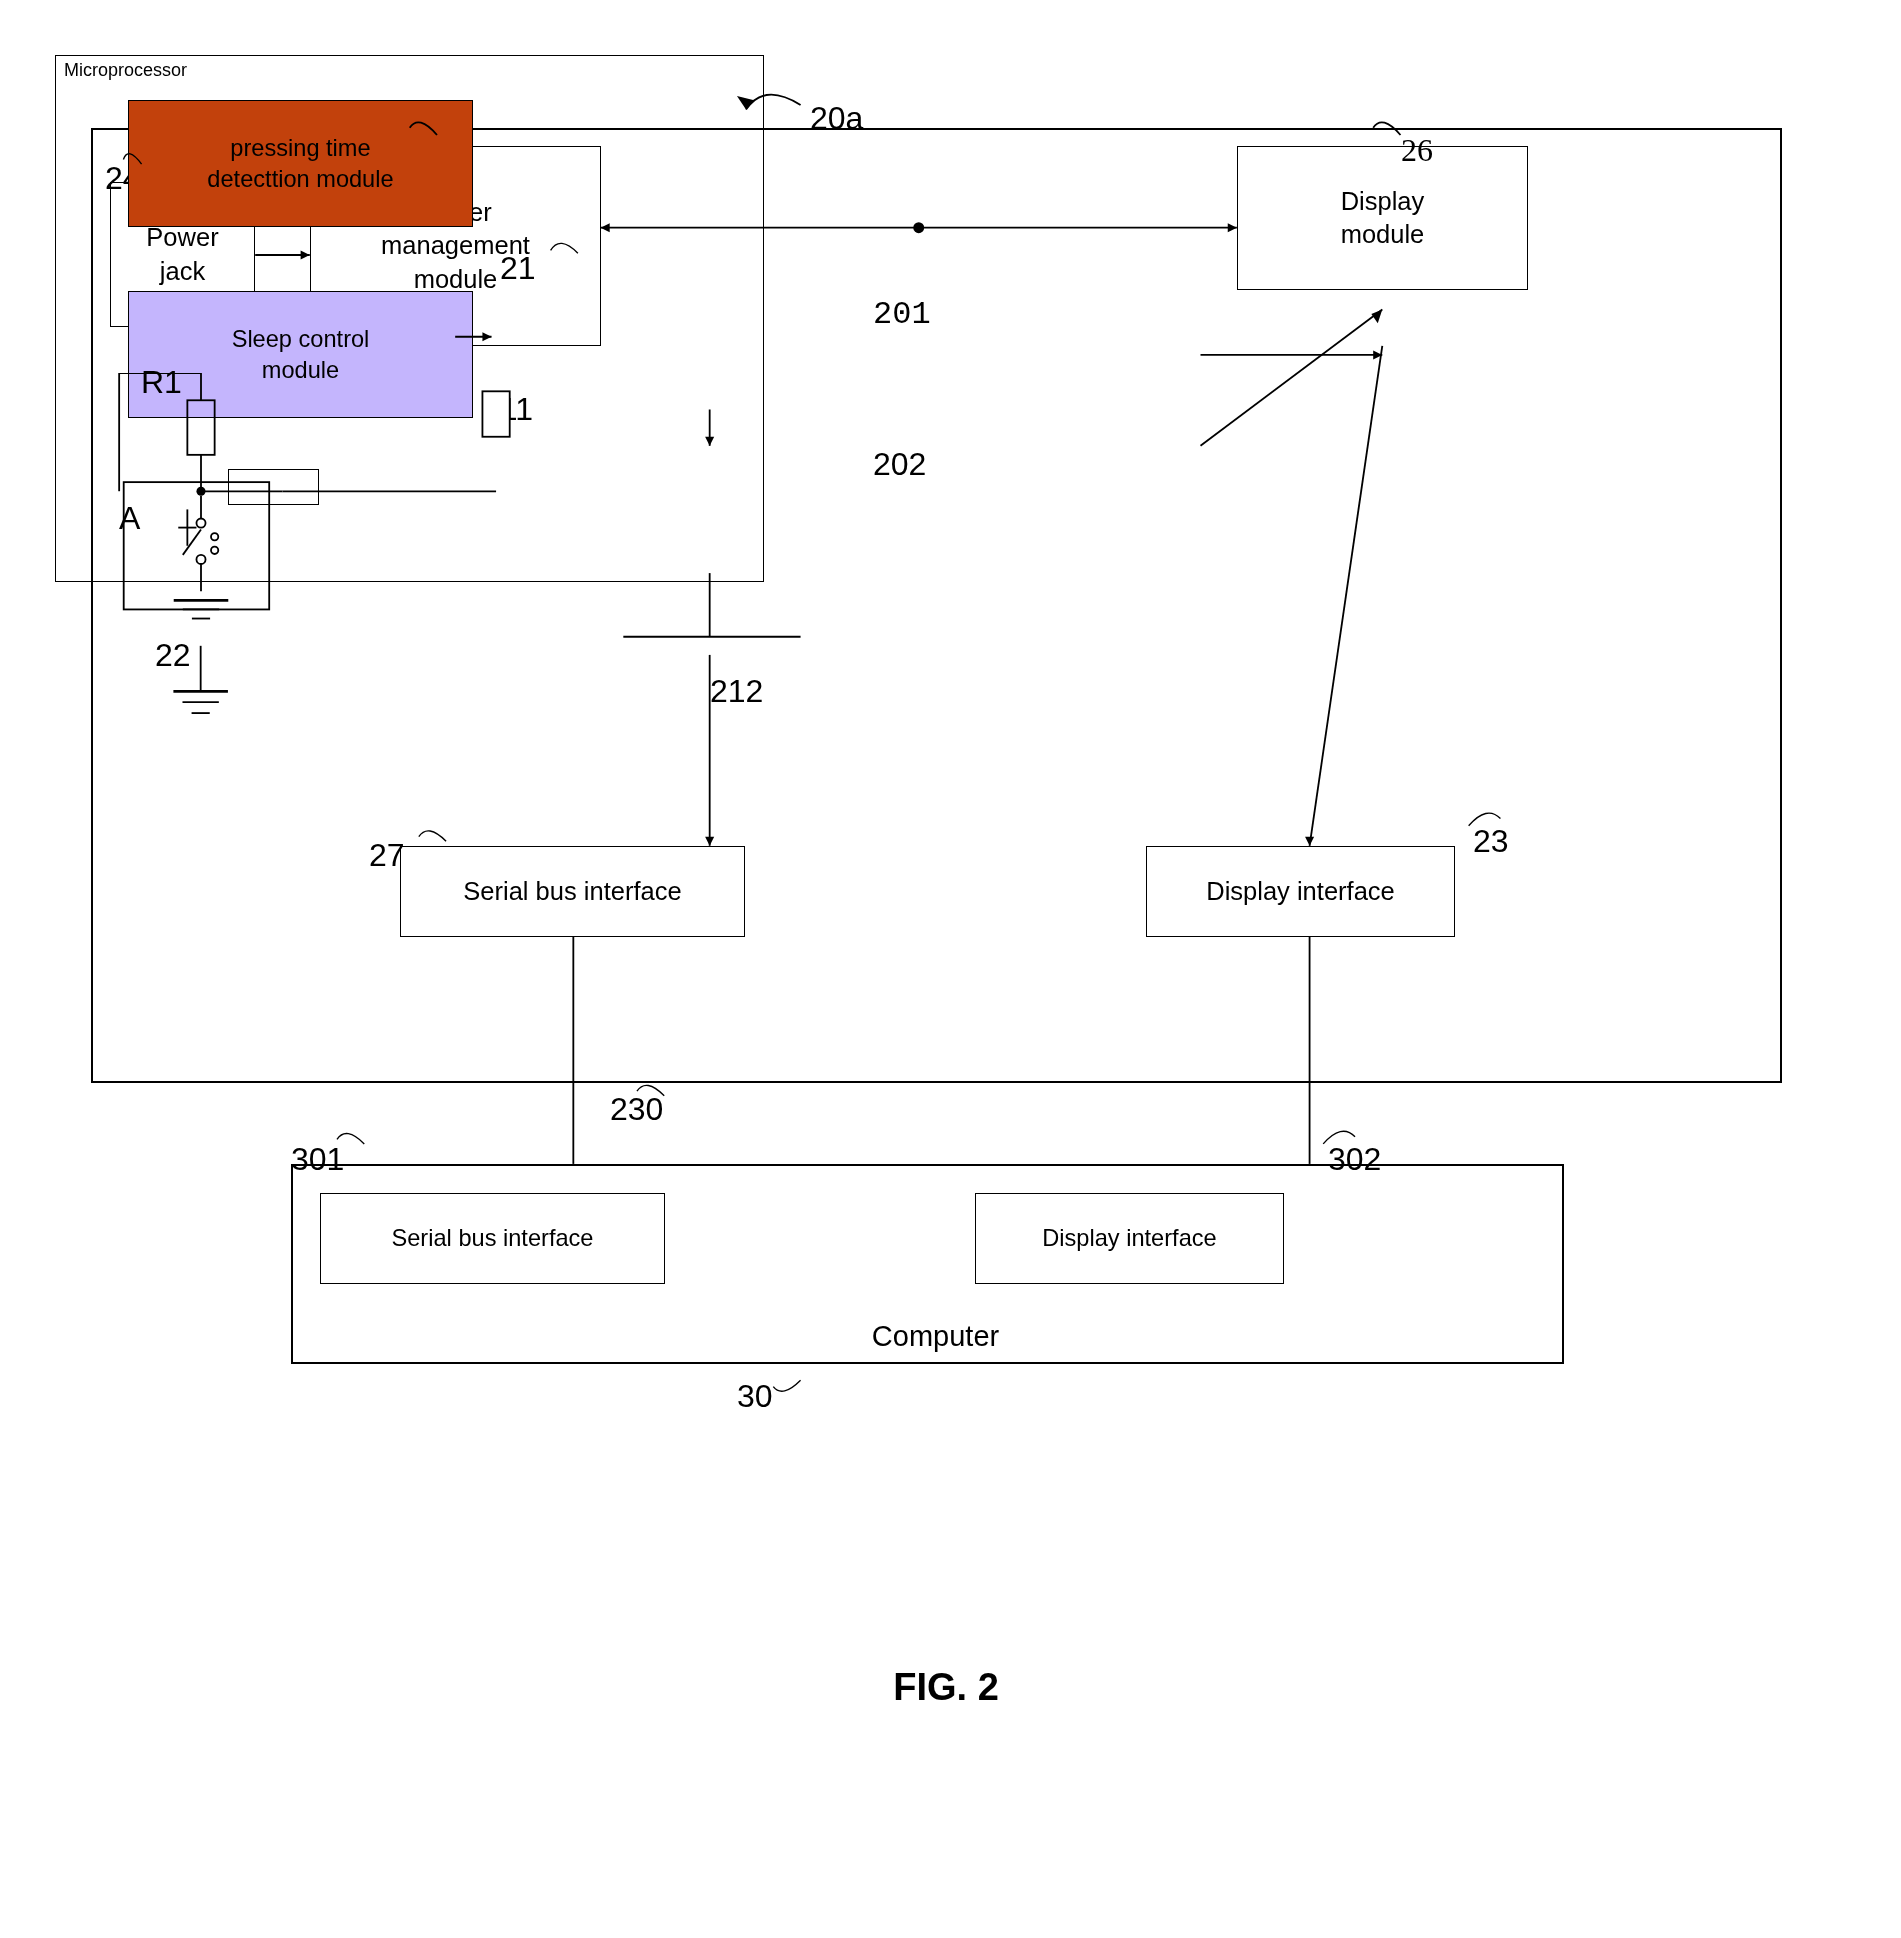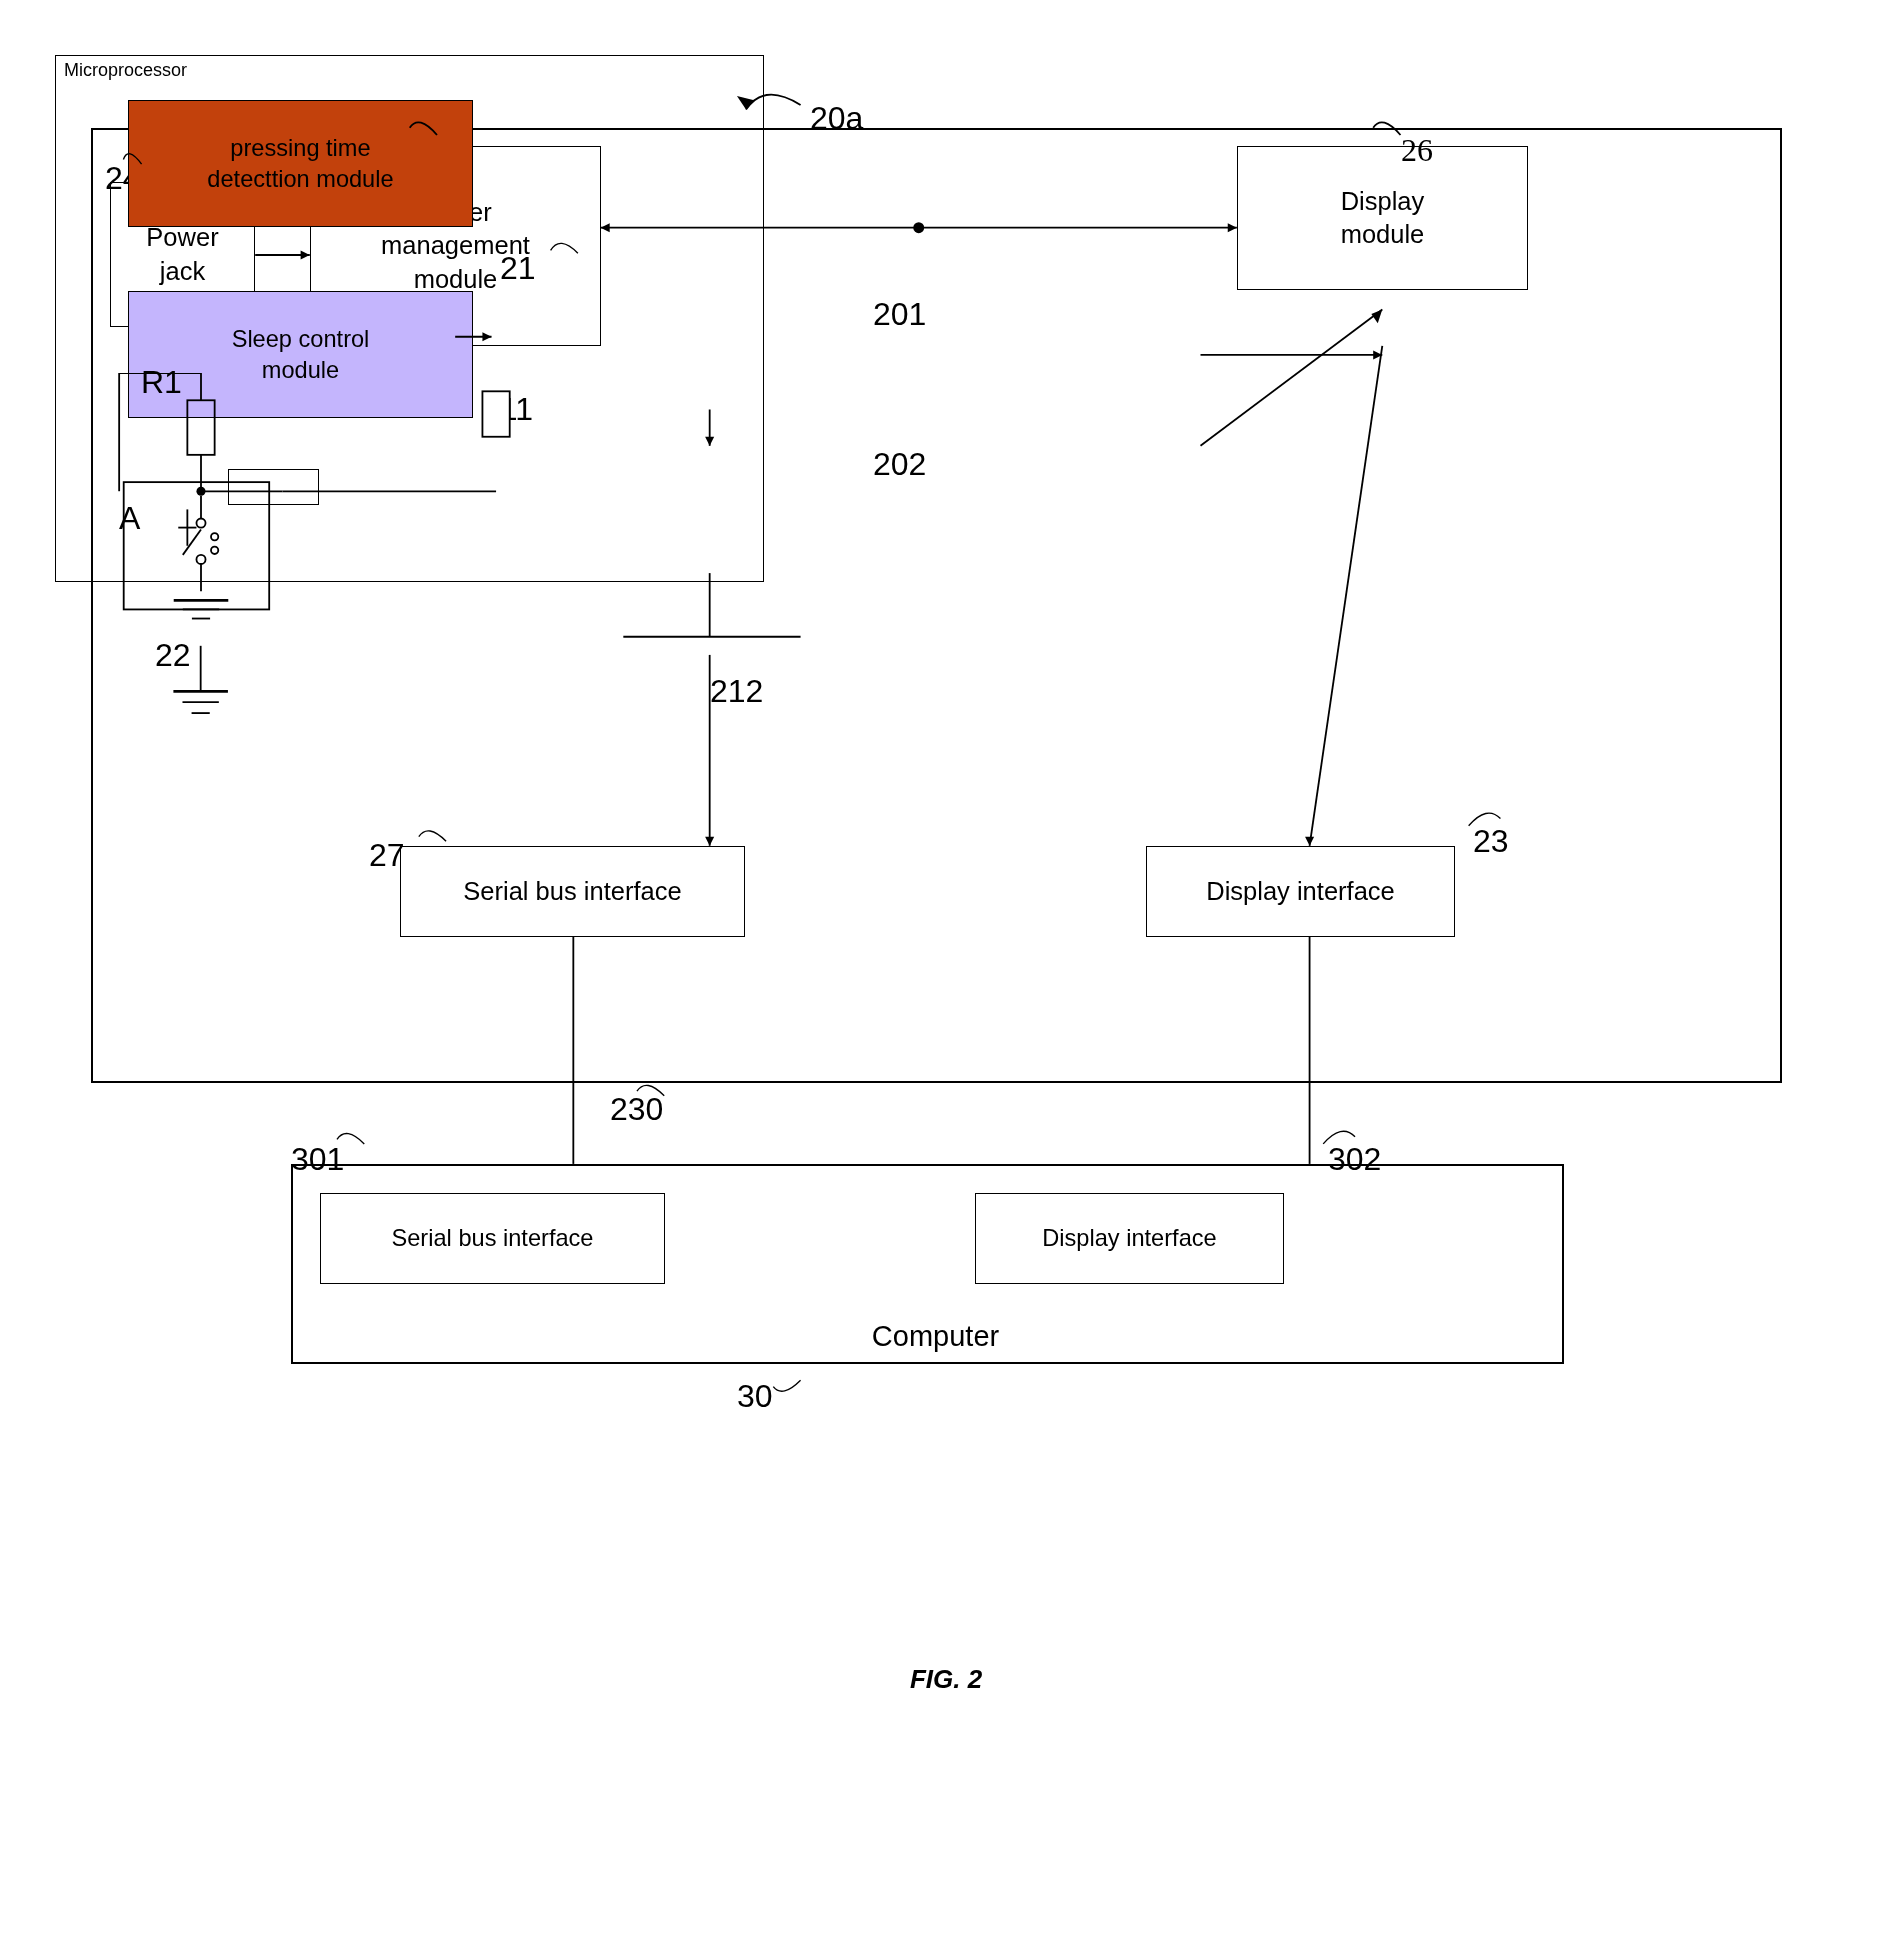--- a/index.html
+++ b/index.html
@@ -199,26 +199,25 @@
       top: 0;
       left: 0;
       width: 100%;
       height: 100%;
       pointer-events: none;
     }
 
     
     .fig-caption {
       position: absolute;
-      bottom: 87px;
+      bottom: 73px;
       left: 50%;
       transform: translateX(-50%);
-      font-size: 26px;
+      font-size: 38px;
       font-weight: bold;
-      font-style: italic;
     }
   </style>
 </head>
 <body>
 
 <div class="diagram-container">
 
   <div class="main-box"></div>
 
   <div class="label" style="top: 45px; left: 755px;">20a</div>
@@ -250,21 +249,21 @@
 
     <div class="box-sleep-control">
       <span>Sleep control<br>module</span>
     </div>
 
     <div class="box-connector-212"></div>
   </div>
 
   <div class="label" style="top: 195px; left: 445px;">21</div>
 
-  <div class="label" style="top: 241px; left: 818px;">201</div>
+  <div class="label" style="top: 241px; left: 818px; font-family: Liberation Mono, monospace;">201</div>
 
   <div class="label" style="top: 391px; left: 818px;">202</div>
 
   <div class="label" style="top: 618px; left: 655px;">212</div>
 
   <div class="label" style="top: 336px; left: 427px;">211</div>
 
   <svg style="position:absolute; top:318px; left:55px; width:182px; height:291px;" viewBox="0 0 200 320" width="182" height="291">
 
     <line x1="100" y1="0" x2="100" y2="30" stroke="black" stroke-width="2"></line>

